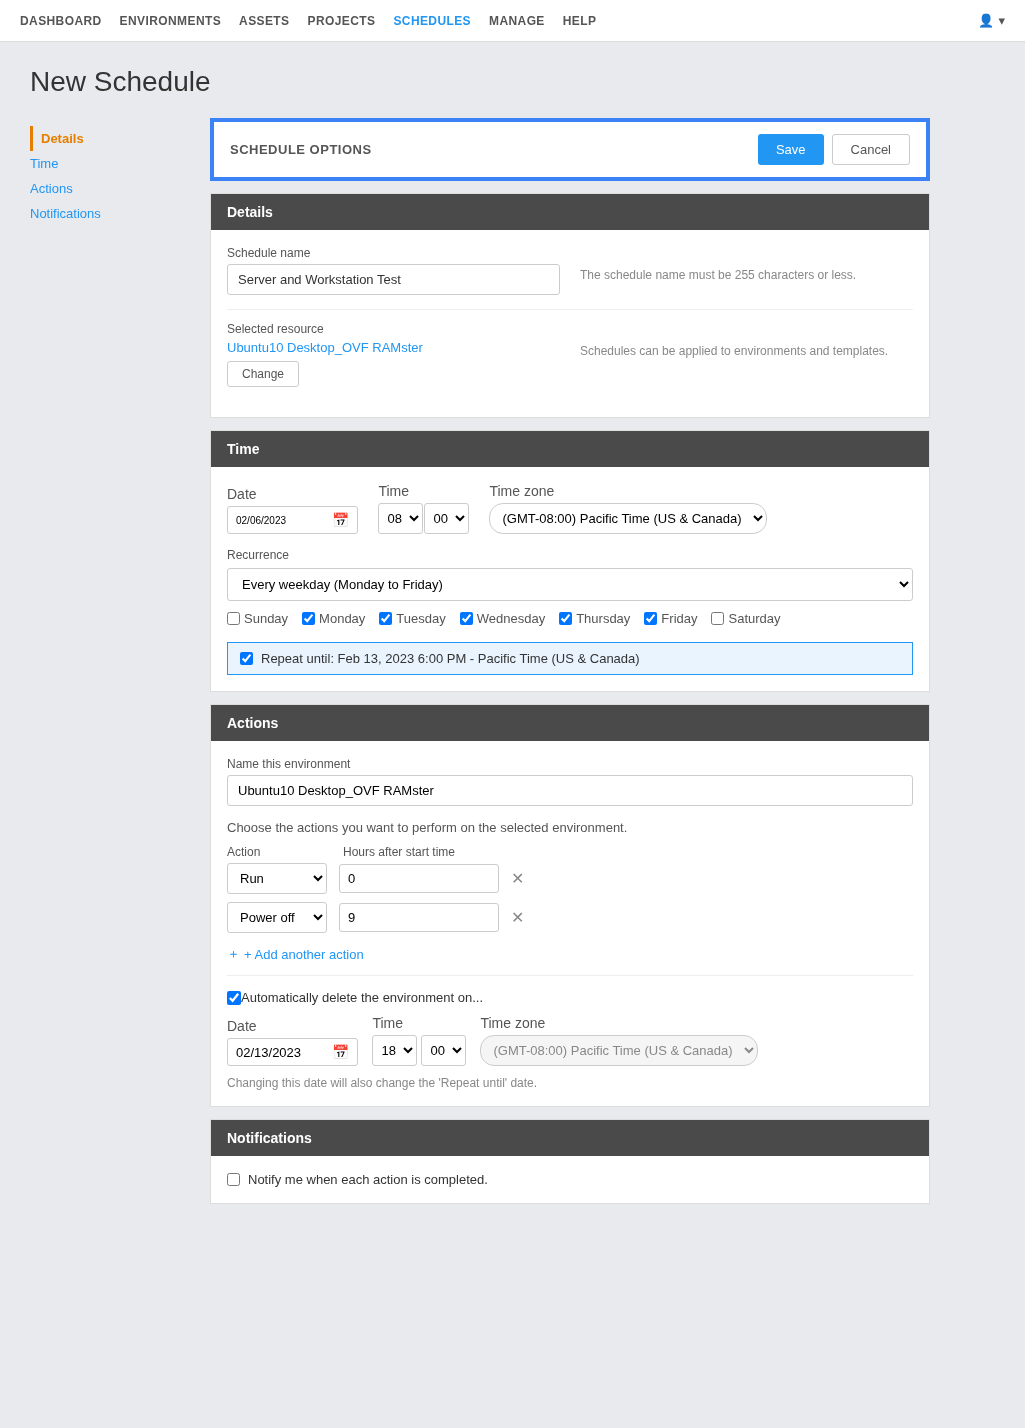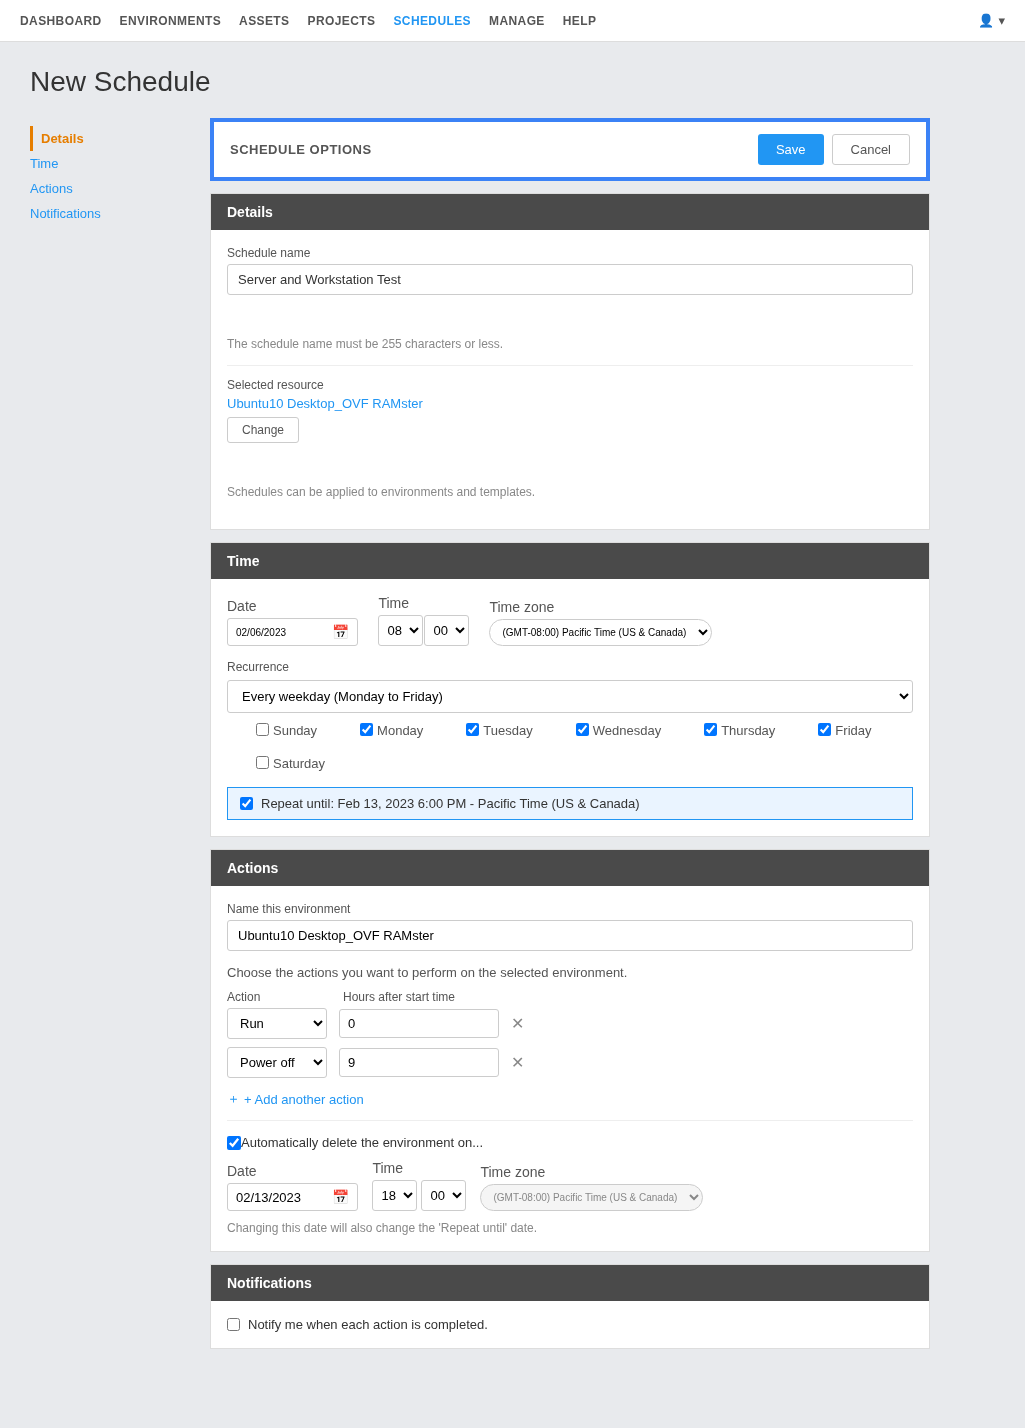--- a/index.html
+++ b/index.html
@@ -30,42 +30,42 @@
     .btn-bar { display: flex; gap: 8px; padding-left: 16px; }
     .btn-save { background: #2196f3; color: #fff; border: none; padding: 7px 18px; border-radius: 3px; font-size: 13px; cursor: pointer; }
     .btn-cancel { background: #fff; color: #555; border: 1px solid #ccc; padding: 7px 18px; border-radius: 3px; font-size: 13px; cursor: pointer; }
 
     
     .section { border: 1px solid #ddd; margin-top: 12px; }
     .section-header { background: #4a4a4a; color: #fff; padding: 10px 16px; font-size: 14px; font-weight: bold; }
     .section-body { background: #fff; padding: 16px; }
 
     
-    .form-row { display: flex; gap: 20px; margin-bottom: 14px; flex-direction: column; }
+    .form-row { display: flex; gap: 20px; margin-bottom: 14px; }
     .form-col { flex: 1; }
     .form-col.hint { color: #888; font-size: 12px; padding-top: 22px; }
     label { display: block; font-size: 12px; color: #555; margin-bottom: 4px; }
     .text-input { width: 100%; border: 1px solid #ccc; padding: 7px 10px; border-radius: 3px; font-size: 13px; color: #333; }
     .link-blue { color: #2196f3; text-decoration: none; font-size: 13px; }
     .btn-change { background: #fff; border: 1px solid #ccc; padding: 5px 14px; border-radius: 3px; font-size: 12px; cursor: pointer; margin-top: 6px; color: #555; }
     .divider { border: none; border-top: 1px solid #eee; margin: 12px 0; }
 
     
     .time-row { display: flex; gap: 20px; align-items: flex-end; margin-bottom: 14px; }
     .time-group { display: flex; flex-direction: column; }
     .time-group label { font-size: 14px; color: #555; margin-bottom: 4px; }
     .date-input-wrap { display: flex; align-items: center; border: 1px solid #ccc; border-radius: 3px; background: #fff; padding: 5px 8px; gap: 6px; }
     .date-input-wrap input { border: none; outline: none; font-size: 13px; width: 90px; }
     .cal-icon { color: #888; font-size: 14px; }
     .select-sm { border: 1px solid #ccc; border-radius: 3px; padding: 6px 4px; font-size: 13px; background: #fff; }
-    .select-lg { border: 1px solid #ccc; border-radius: 14px; padding: 6px 8px; font-size: 10px; background: #fff; min-width: 220px; }
+    .select-lg { border: 1px solid #ccc; border-radius: 14px; padding: 6px 8px; font-size: 13px; background: #fff; min-width: 220px; }
     .recurrence-label { font-size: 12px; color: #555; margin-bottom: 6px; margin-top: 12px; }
     .recurrence-select { width: 100%; border: 1px solid #ccc; border-radius: 3px; padding: 7px 10px; font-size: 13px; background: #fff; }
     .day-checkboxes { display: flex; gap: 14px; margin-top: 10px; flex-wrap: wrap; align-items: center; }
-    .day-check { display: flex; align-items: flex-start; gap: 4px; font-size: 13px; margin-left: 29px; }
+    .day-check { display: flex; align-items: center; gap: 4px; font-size: 13px; }
     .repeat-until-row { margin-top: 12px; border: 1px solid #2196f3; background: #eaf4ff; padding: 8px 12px; display: flex; align-items: center; gap: 8px; font-size: 13px; }
 
     
     .actions-env-name { width: 100%; border: 1px solid #ccc; padding: 7px 10px; border-radius: 3px; font-size: 13px; margin-bottom: 14px; }
     .actions-desc { font-size: 13px; color: #555; margin-bottom: 10px; }
     .action-header-row { display: flex; gap: 16px; font-size: 12px; color: #555; margin-bottom: 4px; }
     .action-header-row .ah-action { width: 100px; }
     .action-row { display: flex; align-items: center; gap: 12px; margin-bottom: 8px; }
     .action-select { border: 1px solid #ccc; border-radius: 3px; padding: 6px 8px; font-size: 13px; background: #fff; width: 100px; }
     .action-hours { border: 1px solid #ccc; border-radius: 3px; padding: 6px 8px; font-size: 13px; width: 160px; }

